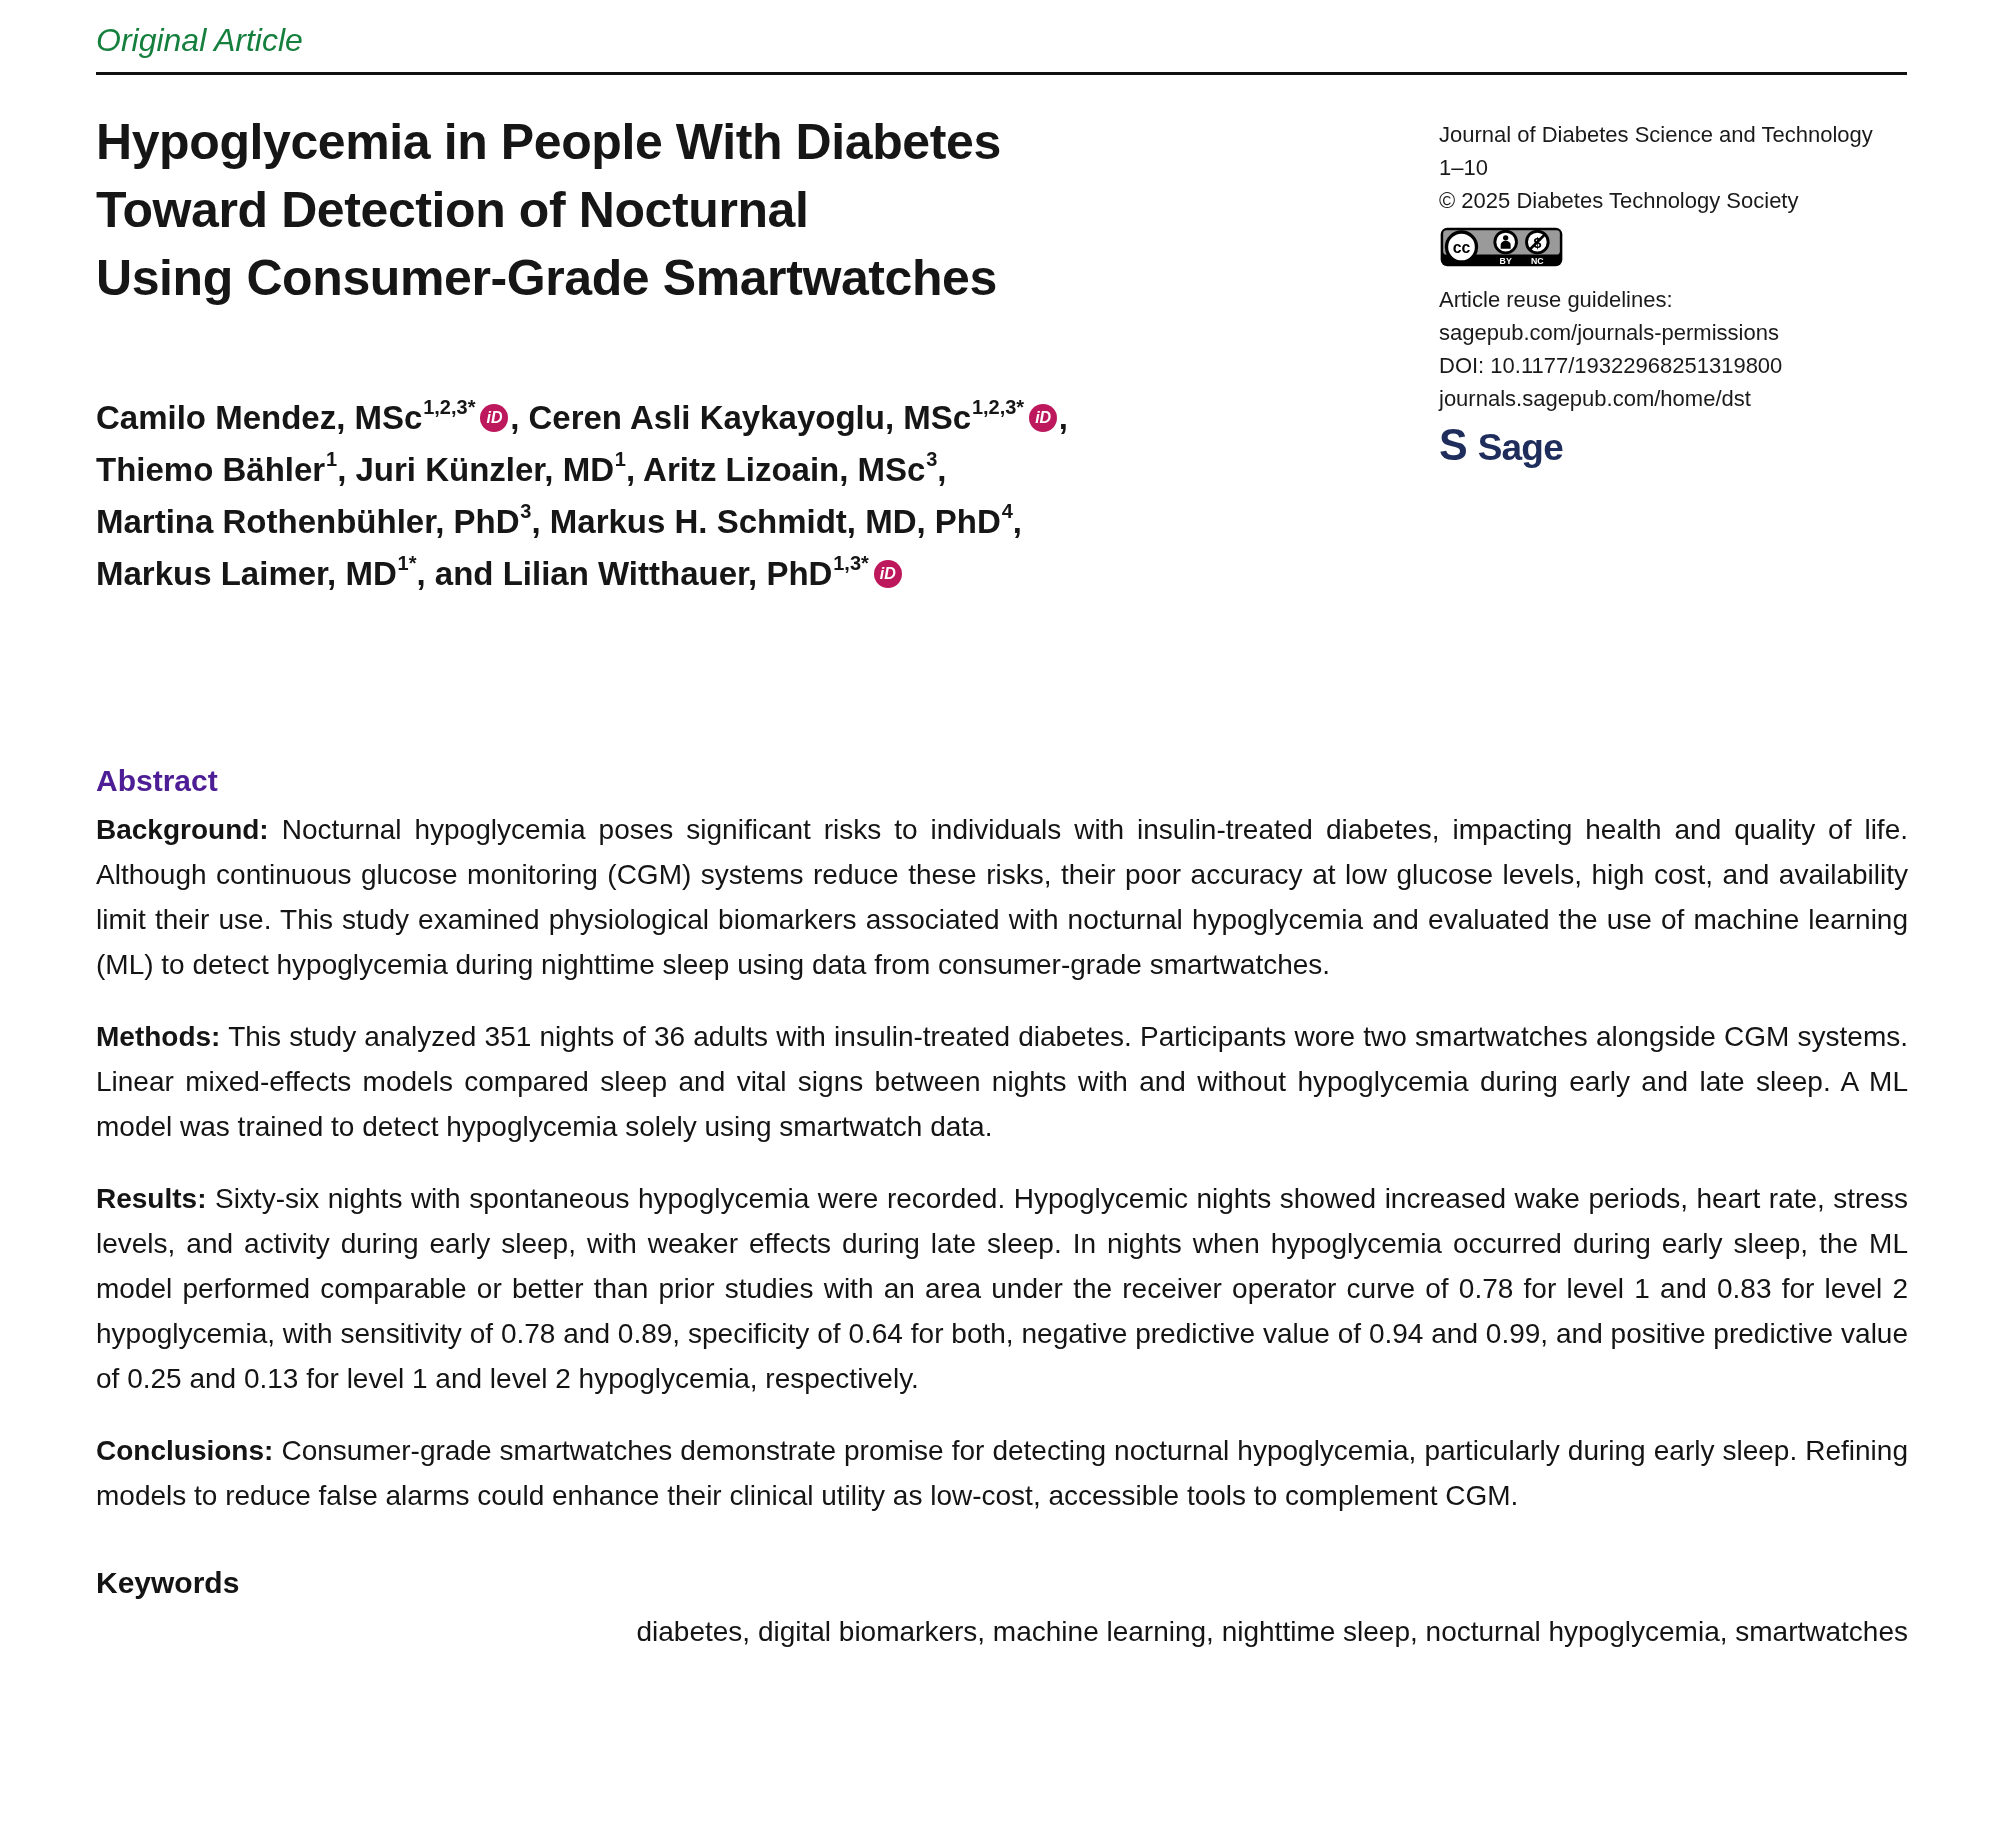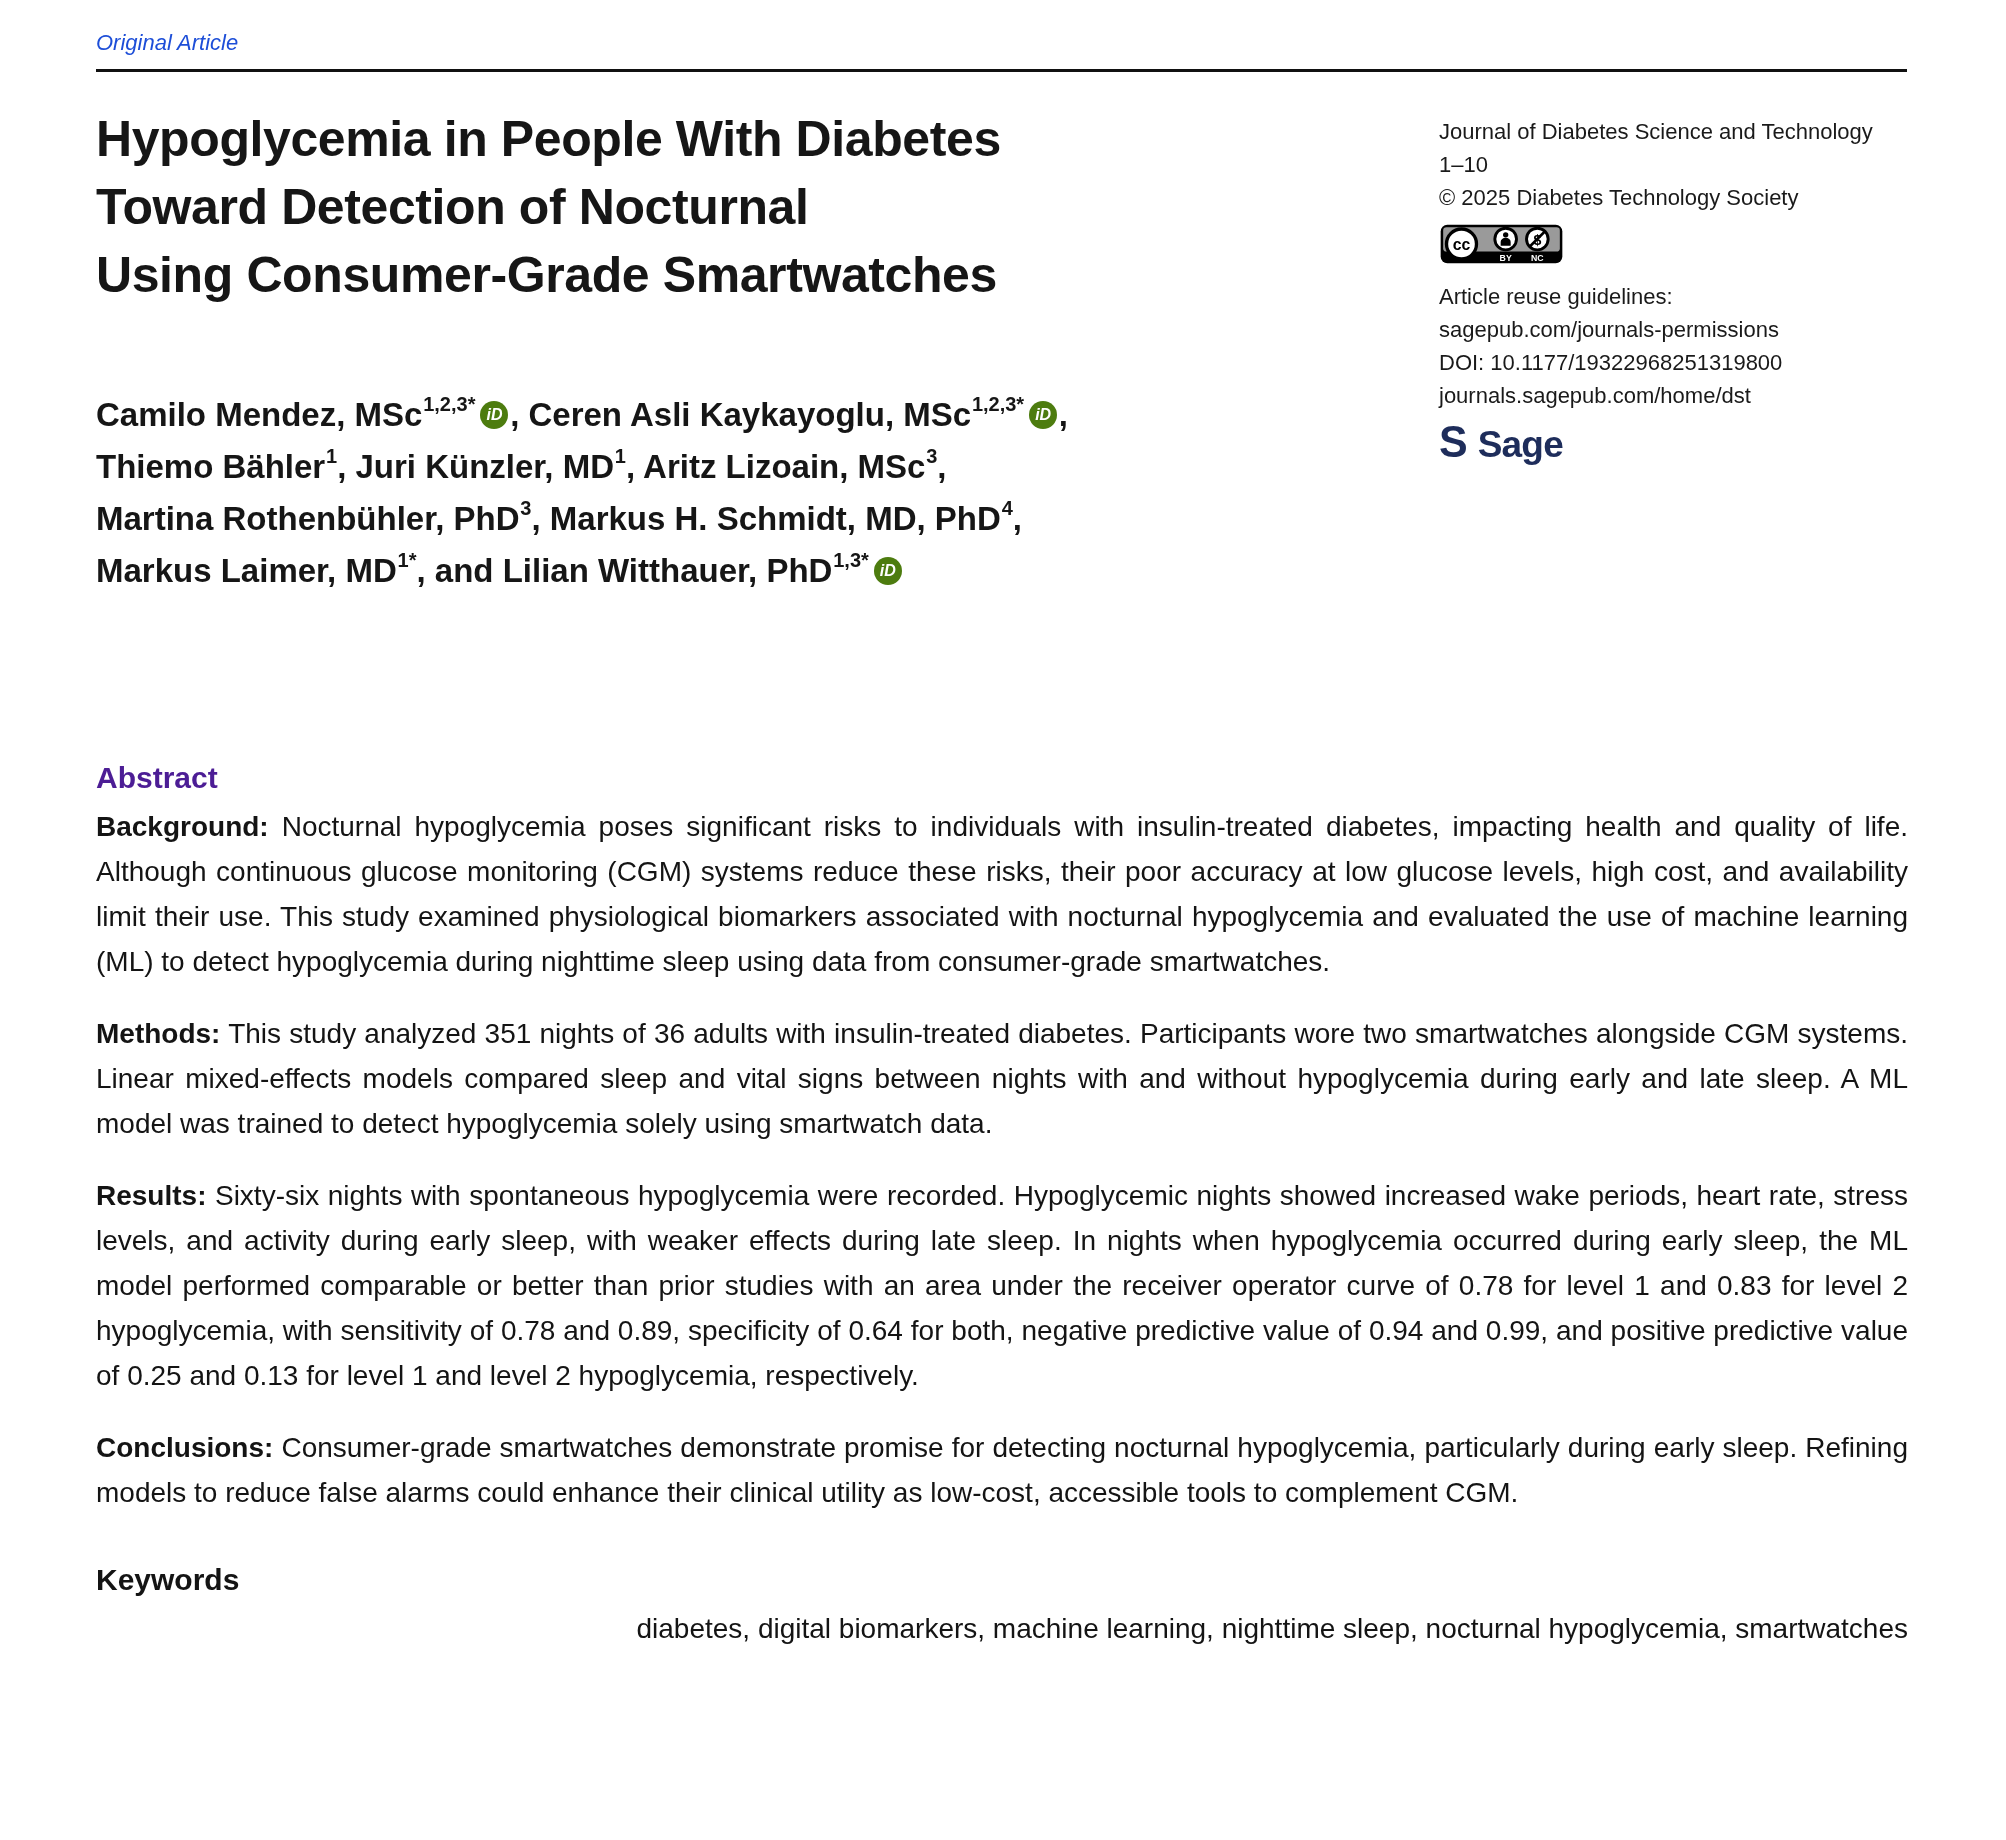--- a/index.html
+++ b/index.html
@@ -2,35 +2,35 @@
 <html style="font-size:13.4px"><head>
 <meta charset="utf-8">
 <style>
   * { margin:0; padding:0; box-sizing:border-box; }
   html,body { background:#ffffff; }
   body { font-family:"Liberation Sans", sans-serif; color:#141414; }
   .page {
     width:2006px; height:1841px; margin:0 auto; background:#fff;
     padding:22px 99px 0 96px; overflow:hidden; position:relative;
   }
-  .kicker { font-size:22px; font-style:italic; font-weight:500; color:#1d4ed8;margin-top:8px; }
+  .kicker { font-size:32px; font-style:italic; font-weight:500; color:#15803d; }
   .rule { border:none; border-top:3.3px solid #111; margin-top:13.4px; }
 
   .masthead { display:flex; margin-top:33px; }
   .mast-left { width:1302px; flex:none; }
   .mast-right { width:468px; margin-left:auto; padding-top:10px; }
 
   .title { font-size:50px; font-weight:bold; line-height:68px; letter-spacing:-0.4px; color:#161616; }
   .title-line { white-space:nowrap; }
 
   .authors { margin-top:80px; font-size:33px; font-weight:bold; line-height:52px; color:#161616; }
   .authors sup { font-size:20px; font-weight:bold; position:relative; top:-3.3px; margin-left:0.8px; vertical-align:super; line-height:0; }
   .orcid {
     display:inline-block; width:28px; height:28px; border-radius:50%;
-    background:#4d7c0f; color:#fff; font-size:16px; font-weight:bold;
+    background:#be185d; color:#fff; font-size:16px; font-weight:bold;
     text-align:center; line-height:28px; margin:0 1.7px 0 5px; vertical-align:6.7px;
     font-style:italic;
   }
 
   .jinfo { font-size:22px; line-height:33px; color:#1a1a1a; font-weight:400; }
   .jinfo .line { display:block; }
   .badge-wrap { margin:8.3px 0 6.7px 0; }
   .sage { margin-top:13.4px; color:#1e2d5b; display:flex; align-items:baseline; }
   .sage-mark { font-size:43px; font-weight:800; transform:scaleY(1.02); letter-spacing:0; }
   .sage-word { font-size:37px; font-weight:800; margin-left:10px; letter-spacing:-0.8px; }

